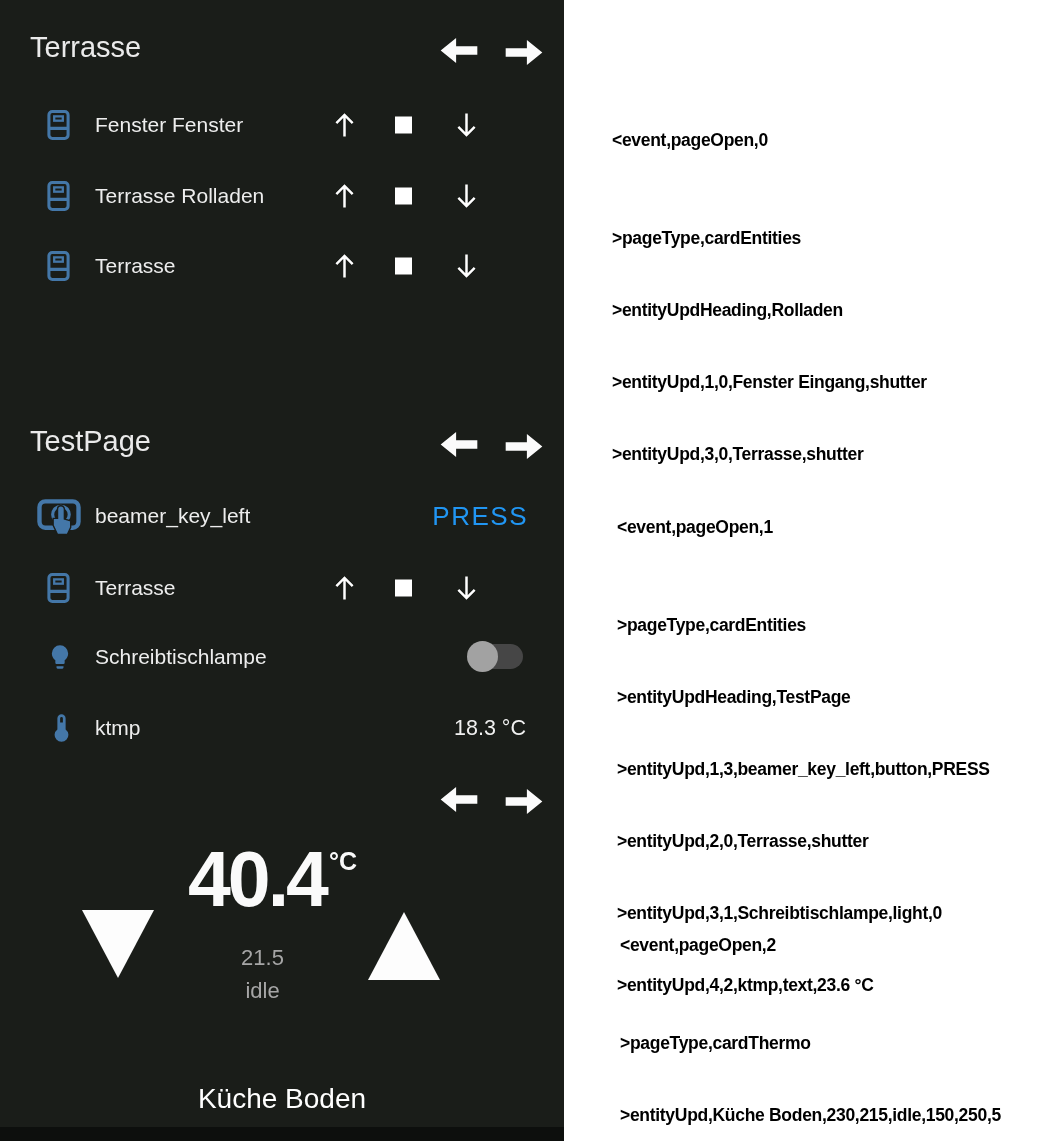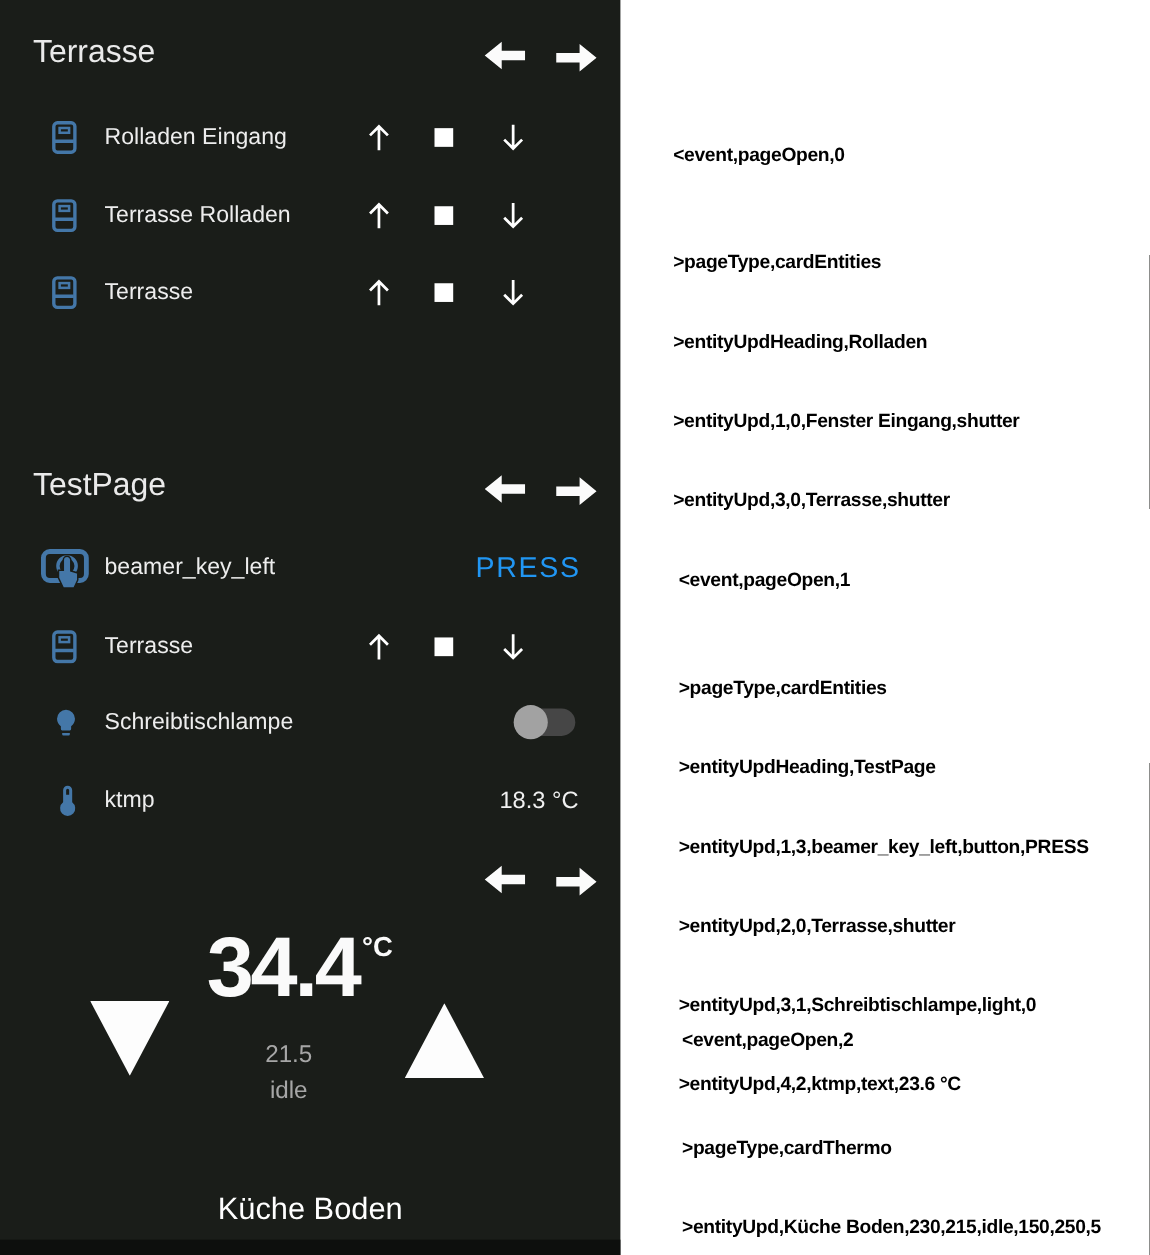--- a/index.html
+++ b/index.html
@@ -90,21 +90,21 @@
         <use href="#g-arrow-left"></use>
       </svg>
     <svg class="nav-arrow" style="left:505px;top:39px" viewBox="0 0 38 28">
         <use href="#g-arrow-right"></use>
       </svg>
 
     <div class="ent-row" style="top:103px">
       <svg class="ent-icon i-shutter" viewBox="0 0 24 32">
           <use href="#g-shutter"></use>
         </svg>
-      <div class="ent-label">Rolladen Eingang</div>
+      <div class="ent-label">Fenster Fenster</div>
       <svg class="ctl ctl-up" viewBox="0 0 24 30">
           <use href="#g-up"></use>
         </svg>
       <div class="ctl ctl-stop"></div>
       <svg class="ctl ctl-down" viewBox="0 0 24 30">
           <use href="#g-down"></use>
         </svg>
     </div>
     <div class="ent-row" style="top:174px">
       <svg class="ent-icon i-shutter" viewBox="0 0 24 32">
@@ -182,21 +182,21 @@
   </div>
 
   <div class="card">
     <svg class="nav-arrow" style="left:440px;top:786px" viewBox="0 0 38 28">
         <use href="#g-arrow-left"></use>
       </svg>
     <svg class="nav-arrow" style="left:505px;top:788px" viewBox="0 0 38 28">
         <use href="#g-arrow-right"></use>
       </svg>
 
-    <div class="thermo-temp">34.4</div>
+    <div class="thermo-temp">40.4</div>
     <div class="thermo-unit">°C</div>
 
     <svg class="tri" style="left:82px;top:910px" viewBox="0 0 72 68">
         <polygon points="0,0 72,0 36,68"></polygon>
       </svg>
     <svg class="tri" style="left:368px;top:912px" viewBox="0 0 72 68">
         <polygon points="36,0 72,68 0,68"></polygon>
       </svg>
 
     <div class="thermo-sub" style="top:947px">21.5</div>

